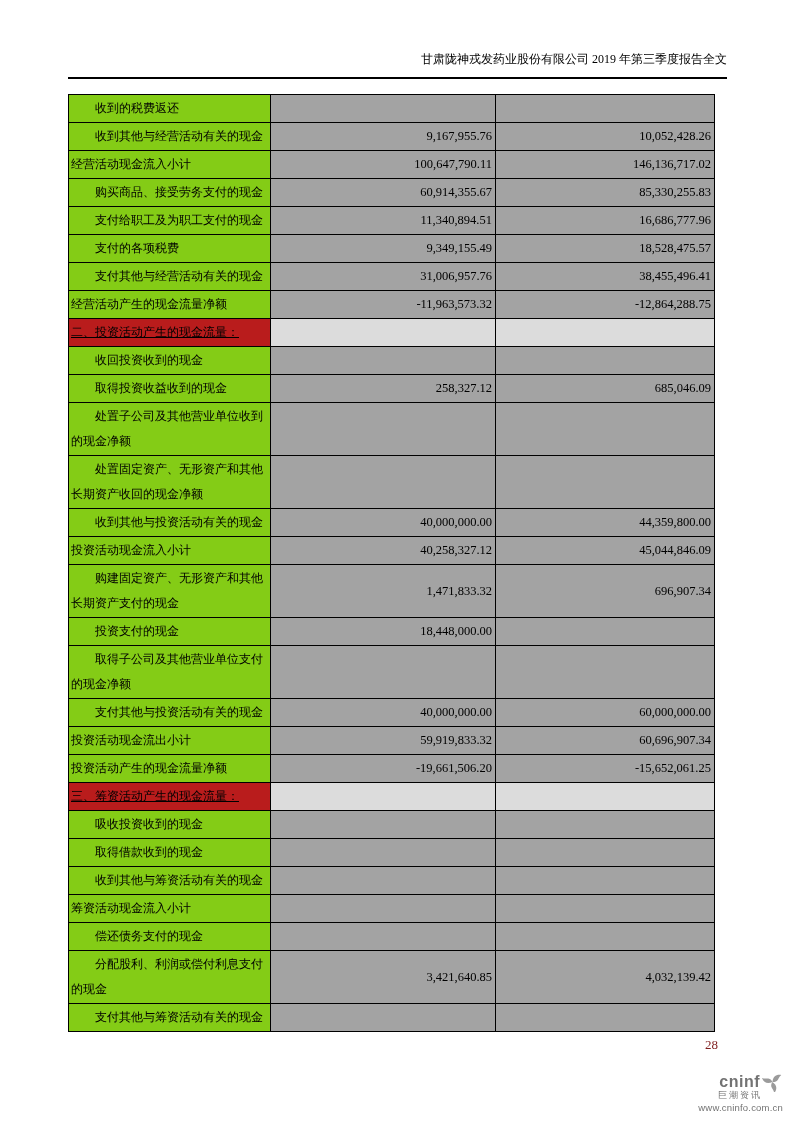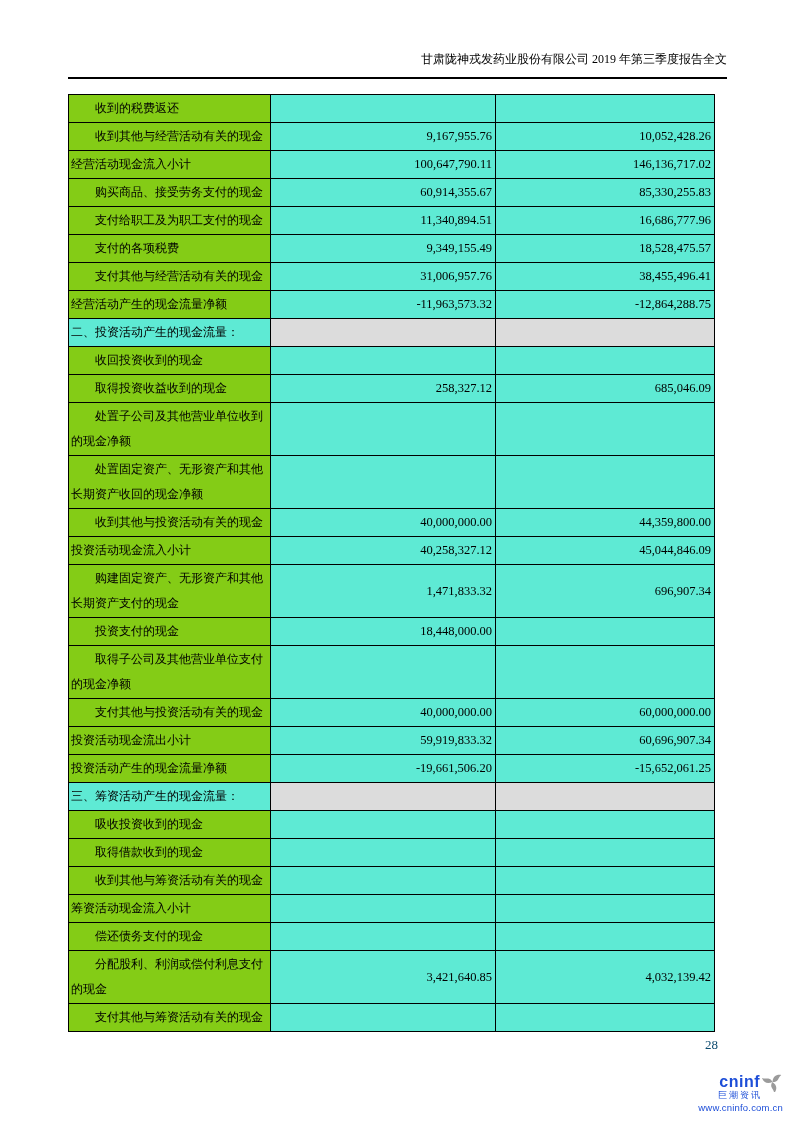--- a/index.html
+++ b/index.html
@@ -54,42 +54,42 @@
   }
   td.label {
     background: #84cc16;
     padding: 1px 2px 1px 2px;
     font-size: 12px;
     white-space: pre-wrap;
     text-align: left;
   }
   td.label.indent { text-indent: 24px; }
   td.num {
-    background: #5eead4;
+    background: #a3a3a3;
     text-align: right;
     padding: 1px 3px 1px 2px;
     font-size: 12.5px;
   }
   tr.section td.num { background: #dcdcdc; }
-  tr.section td.label { background: #5eead4; }
+  tr.section td.label { background: #b91c1c; text-decoration: underline; }
   
   .page-number {
     position: absolute;
     top: 1037px;
     right: 75px;
     font-size: 13px;
-    color: #0c4a6e;
+    color: #7f1d1d;
   }
   .cninfo-logo {
     position: absolute;
     top: 1072px;
     right: 10px;
     width: 90px;
     text-align: right;
-    color: #1d4ed8;
+    color: #737373;
     font-family: "Liberation Sans", "DejaVu Sans", sans-serif;
     line-height: 1;
   }
   .logo-top {
     display: flex;
     align-items: center;
     justify-content: flex-end;
     gap: 2px;
   }
   .logo-brand {

